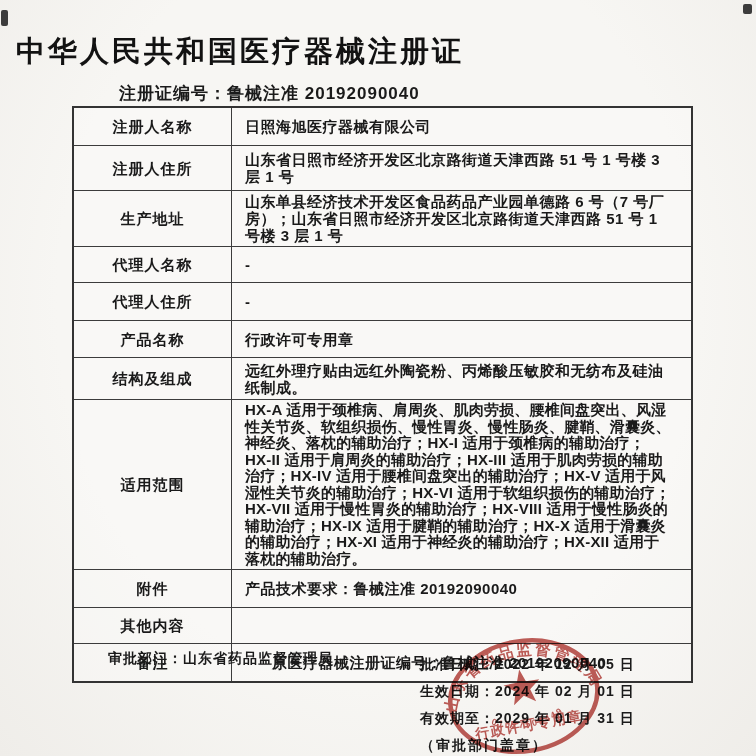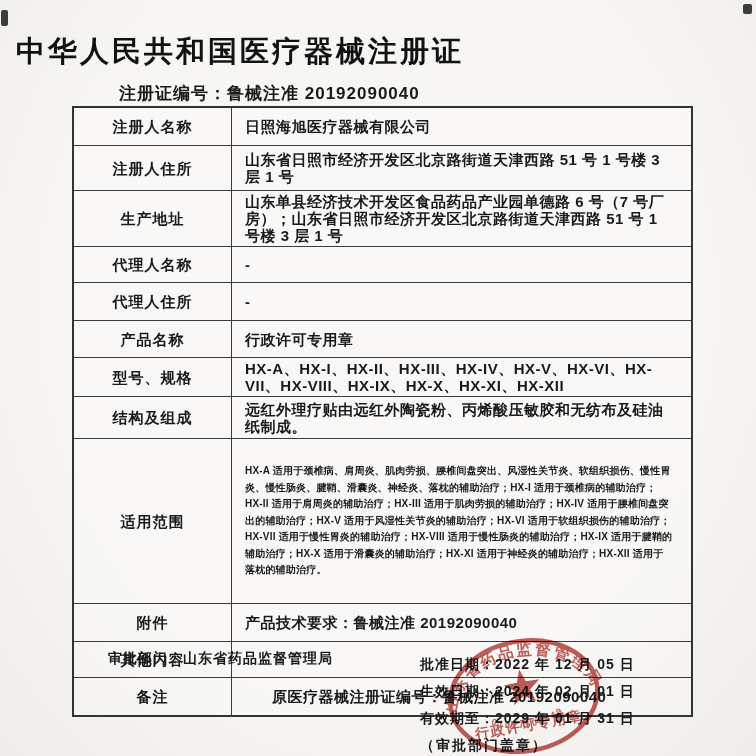--- a/index.html
+++ b/index.html
@@ -25,21 +25,21 @@
   table.cert td{
     border:1.5px solid #3c3c3c;vertical-align:middle;
     font-size:15px;line-height:17px;font-weight:700;
   }
   table.cert{border:2px solid #333;}
   td.lbl{width:119px;text-align:center;padding:2px 19px;font-size:15.5px;letter-spacing:1px;}
   td.val{padding:2px 18px 2px 13px;letter-spacing:0.5px;}
   tr.r1 td{height:33px;} tr.r2 td{height:40px;} tr.r3 td{height:50px;}
   tr.r4 td{height:31px;} tr.r5 td{height:33px;} tr.r6 td{height:32px;}
   tr.r7 td{height:33px;} tr.r8 td{height:37px;}
-  tr.r9 td{height:160px;} tr.r9 td.val{font-size:10px;line-height:16.5px;letter-spacing:0.2px;}
+  tr.r9 td{height:160px;} tr.r9 td.val{font-size:15px;line-height:16.5px;letter-spacing:0.2px;}
   tr.r10 td{height:33px;} tr.r11 td{height:31px;} tr.r12 td{height:33px;}
   tr.r12 td.val{padding-left:40px;}
   .footer{position:absolute;left:0;top:650px;width:756px;height:106px;font-size:14px;}
   .dept{position:absolute;left:108px;top:0;letter-spacing:1px;font-family:Liberation Serif, serif;}
   .dates{position:absolute;left:420px;top:6px;}
   .dateline{margin-bottom:9px;letter-spacing:1px;white-space:nowrap;}
   .sealnote{margin-top:2px;letter-spacing:2px;}
   .stamp{
     position:absolute;left:438px;top:631px;width:172px;height:132px;
     transform:rotate(-10deg);mix-blend-mode:multiply;opacity:.85;
@@ -78,24 +78,20 @@
       <td class="lbl">代理人名称</td>
       <td class="val">-</td>
     </tr>
     <tr class="r5">
       <td class="lbl">代理人住所</td>
       <td class="val">-</td>
     </tr>
     <tr class="r6">
       <td class="lbl">产品名称</td>
       <td class="val">行政许可专用章</td>
-    </tr>
-    <tr class="r7">
-      <td class="lbl">型号、规格</td>
-      <td class="val">HX-A、HX-I、HX-II、HX-III、HX-IV、HX-V、HX-VI、HX-VII、HX-VIII、HX-IX、HX-X、HX-XI、HX-XII</td>
     </tr>
     <tr class="r8">
       <td class="lbl">结构及组成</td>
       <td class="val">远红外理疗贴由远红外陶瓷粉、丙烯酸压敏胶和无纺布及硅油纸制成。</td>
     </tr>
     <tr class="r9">
       <td class="lbl">适用范围</td>
       <td class="val">HX-A 适用于颈椎病、肩周炎、肌肉劳损、腰椎间盘突出、风湿性关节炎、软组织损伤、慢性胃炎、慢性肠炎、腱鞘、滑囊炎、神经炎、落枕的辅助治疗；HX-I 适用于颈椎病的辅助治疗； HX-II 适用于肩周炎的辅助治疗；HX-III 适用于肌肉劳损的辅助治疗；HX-IV 适用于腰椎间盘突出的辅助治疗；HX-V 适用于风湿性关节炎的辅助治疗；HX-VI 适用于软组织损伤的辅助治疗；HX-VII 适用于慢性胃炎的辅助治疗；HX-VIII 适用于慢性肠炎的辅助治疗；HX-IX 适用于腱鞘的辅助治疗；HX-X 适用于滑囊炎的辅助治疗；HX-XI 适用于神经炎的辅助治疗；HX-XII 适用于落枕的辅助治疗。</td>
     </tr>
     <tr class="r10">

